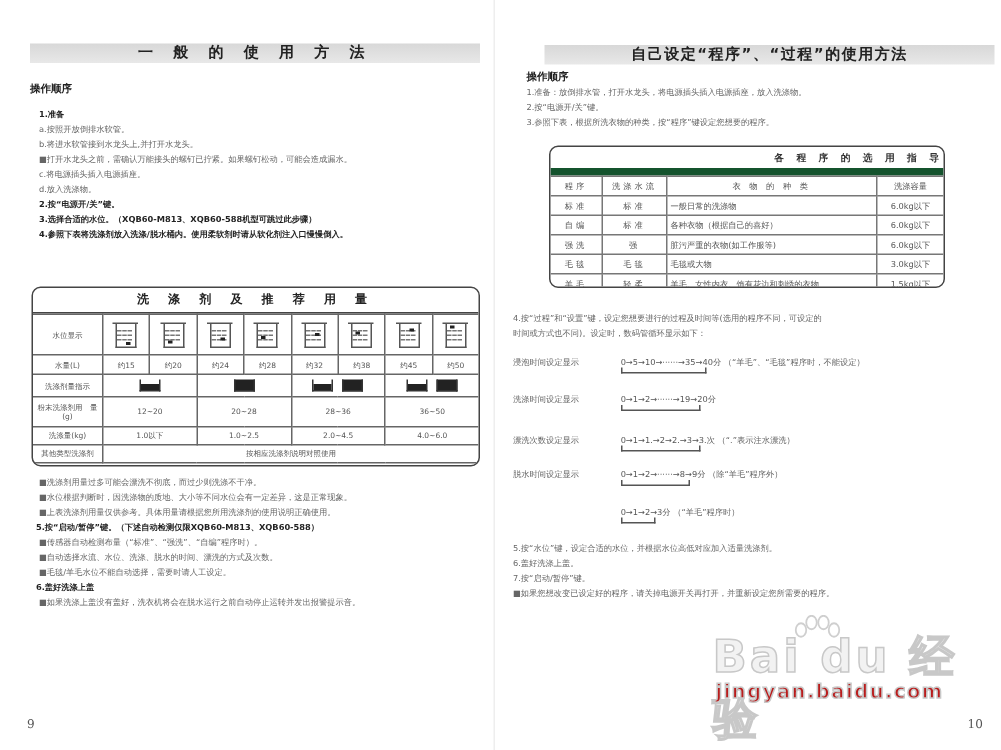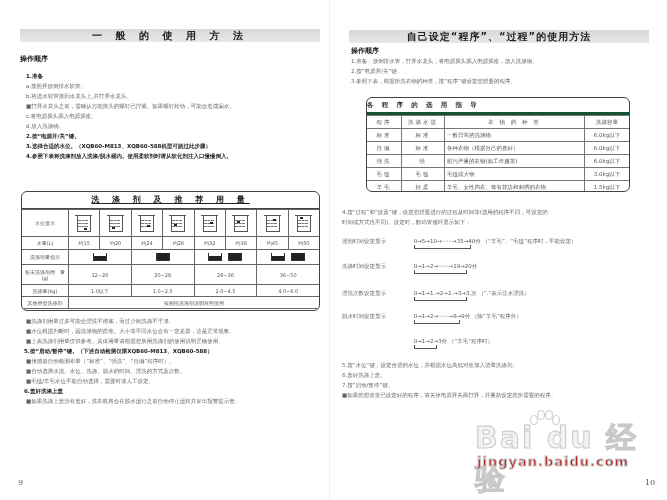--- a/index.html
+++ b/index.html
@@ -6,48 +6,48 @@
   body { width:667px; height:500px; background:#ffffff; position:relative; overflow:hidden;
          font-family:"DejaVu Sans", sans-serif; color:#333; }
   .page { position:absolute; top:0; height:492px; }
   .left { left:0; width:330px; }
   .right { left:333px; width:334px; }
   .gutter { position:absolute; left:329px; top:0; width:1px; height:500px; background:#eeeeee; }
 
   .title-bar { position:absolute; height:13px; background:linear-gradient(#d8d8d8,#e8e8e8);
                font-weight:bold; font-size:10px; letter-spacing:5px; text-align:center; line-height:13px; color:#222; }
   .left .title-bar { left:20px; top:29px; width:300px; }
-  .right .title-bar { left:16px; top:30px; width:300px; letter-spacing:1px; font-size:10px; }
+  .right .title-bar { left:30px; top:30px; width:300px; letter-spacing:1px; font-size:10px; }
 
   .section-h { position:absolute; font-size:7px; font-weight:bold; color:#222; }
   .line { position:absolute; font-size:5.5px; white-space:nowrap; color:#666; }
   .line.dark { color:#222; font-weight:bold; }
 
   
   .det-table { position:absolute; left:21px; top:191px; width:297px; height:118px;
                border:1px solid #444; border-radius:6px; overflow:hidden; }
   .det-title { height:16px; text-align:center; font-size:8px; font-weight:bold; letter-spacing:5px;
-               line-height:16px; border-bottom:1px solid #444; color:#222;text-decoration:underline; }
+               line-height:16px; border-bottom:1px solid #444; color:#222; }
   table.grid { border-collapse:collapse; width:100%; font-size:5px; color:#555; }
   table.grid td { border:1px solid #666; text-align:center; padding:0; }
   table.grid tr td:first-child { border-left:none; width:46px; }
   table.grid tr td:last-child { border-right:none; }
   .wl-icon { display:inline-block; width:20px; height:21px; position:relative; }
   .wl-icon .tub { position:absolute; left:3px; top:4px; width:12px; height:15px; border:1px solid #555; border-top:none; }
   .wl-icon .rim { position:absolute; left:1px; top:3px; width:17px; height:1px; background:#555; }
   .wl-icon .ln { position:absolute; left:4px; width:10px; height:0; border-top:1px dashed #777; }
   .wl-icon .dot { position:absolute; width:3px; height:2px; background:#222; }
   .cup { display:inline-block; width:12px; height:7px; border:1px solid #333; border-top:none; margin:0 3px; vertical-align:middle; position:relative; }
   .cup.full { background:#222; }
   .cup.half::after { content:""; position:absolute; left:0; bottom:0; width:100%; height:55%; background:#222; }
 
   
   .prog-table { position:absolute; left:366px; top:97px; width:262px; height:93px;
                 border:1px solid #444; border-radius:6px; overflow:hidden; }
-  .prog-title { height:14px; text-align:left; font-size:6.5px; font-weight:bold; letter-spacing:3px; line-height:14px; border-bottom:3px solid #14532d; color:#333; }
+  .prog-title { height:14px; text-align:right; font-size:6.5px; font-weight:bold; letter-spacing:3px; line-height:14px; border-bottom:5px solid #14532d; color:#333; }
   table.pgrid { border-collapse:collapse; width:100%; font-size:5.5px; color:#555; }
   table.pgrid td { border:1px solid #777; height:12px; padding:0 2px; }
   table.pgrid tr td:first-child { border-left:none; text-align:center; width:30px; letter-spacing:2px; }
   table.pgrid tr td:nth-child(2) { text-align:center; width:38px; letter-spacing:2px; }
   table.pgrid tr td:nth-child(3) { text-align:left; }
   table.pgrid tr td:last-child { border-right:none; width:40px; text-align:center; }
   table.pgrid tr.head td:nth-child(3) { text-align:center; letter-spacing:2px; }
   table.pgrid tr:last-child td { border-bottom:none; }
 
   .seq { position:absolute; font-size:5.5px; color:#666; white-space:nowrap; }

